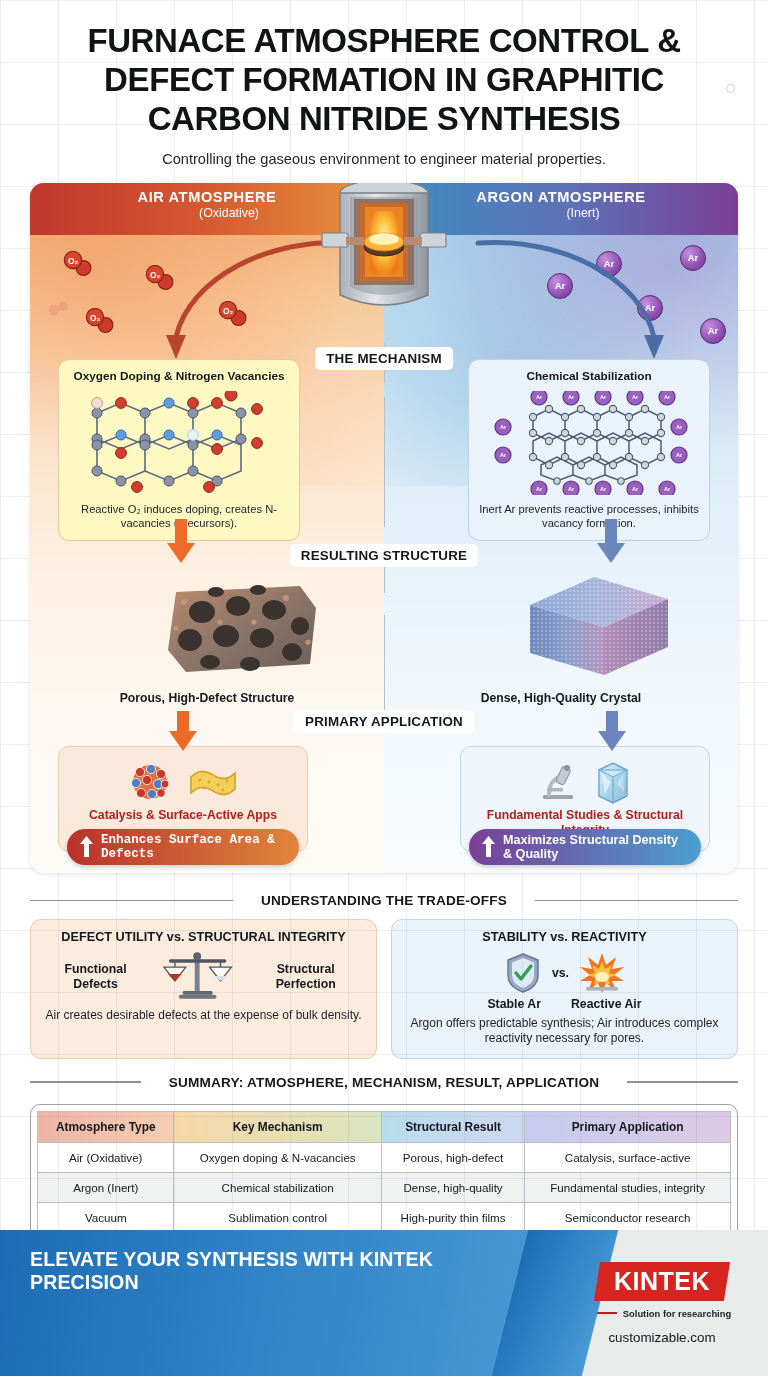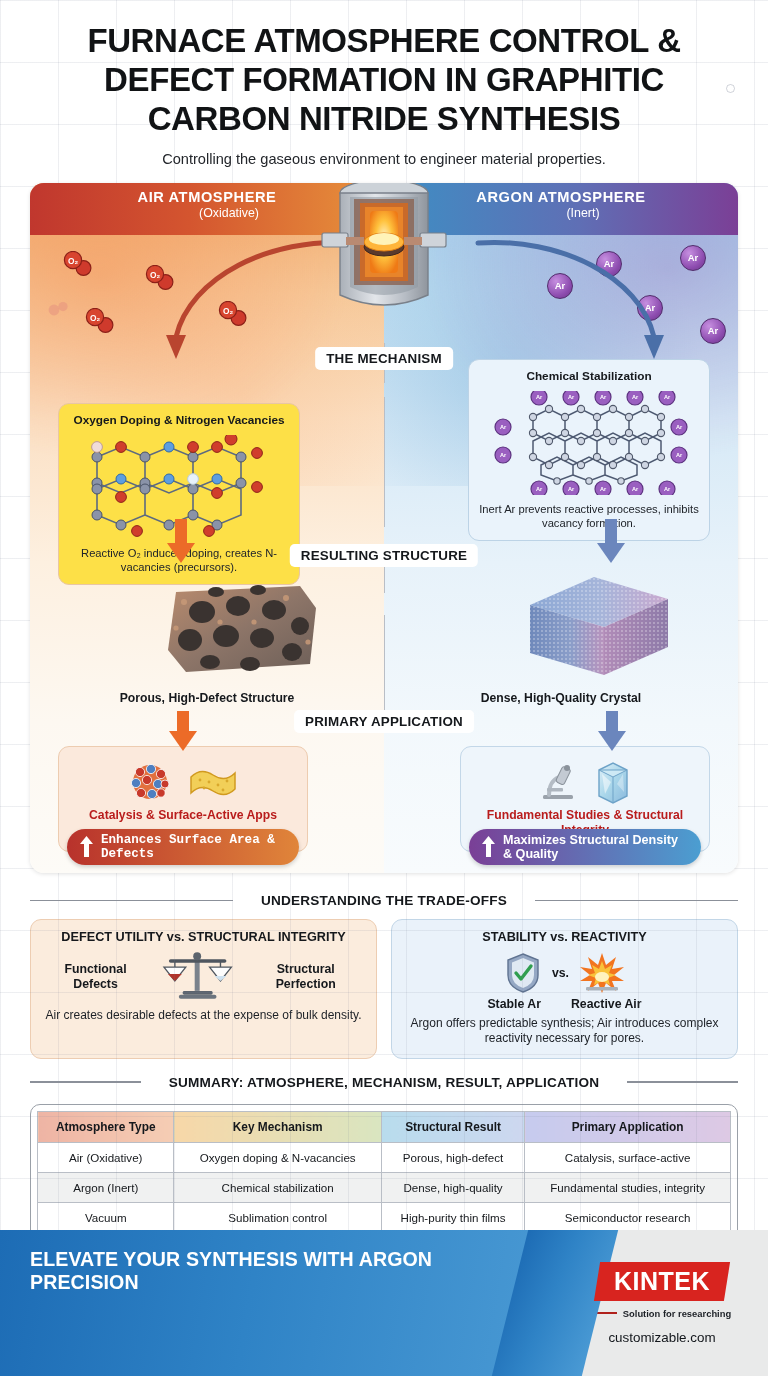--- a/index.html
+++ b/index.html
@@ -76,21 +76,21 @@
 
   
   .stage-label {
     position:absolute; left:50%; transform:translateX(-50%); z-index:8;
     background:#fff; padding:4px 11px; border-radius:5px;
     font-size:13.4px; font-weight:bold; color:#15181c; letter-spacing:.2px; white-space:nowrap;
   }
 
   
   .mcard { position:absolute; width:242px; border-radius:11px; padding:9px 10px 10px; z-index:5; }
-  .mcard.left { left:28px; top:176px; background:#fde047; border:1.4px solid #e9c6a4;margin-top:44px; }
+  .mcard.left { left:28px; top:176px; background:#fef9c3; border:1.4px solid #e9c6a4; }
   .mcard.right { right:28px; top:176px; background:#eaf3fb; border:1.4px solid #bcd3e6; }
   .mcard h4 { font-size:11.8px; font-weight:bold; text-align:center; color:#15181c; }
   .mcard p { font-size:11.2px; text-align:center; color:#20242a; line-height:1.28; margin-top:5px; }
   .lattice { height:108px; margin:6px 0 2px; display:flex; align-items:center; justify-content:center; }
 
   
   .varrow { position:absolute; z-index:7; }
 
   
   .struct { position:absolute; z-index:5; }
@@ -650,21 +650,21 @@
         <td>Sublimation control</td>
         <td>High-purity thin films</td>
         <td>Semiconductor research</td>
       </tr>
     </tbody>
   </table>
 </div>
 
 <footer>
   <div class="f-left">
-    <div class="f-h">ELEVATE YOUR SYNTHESIS WITH ARGON PRECISION</div>
+    <div class="f-h">ELEVATE YOUR SYNTHESIS WITH KINTEK PRECISION</div>
 
   </div>
   <div class="f-right">
     <div class="logo-box">
       <span>KINTEK</span>
     </div>
     <div class="logo-sub">
       <div class="dash"></div>
       <div class="txt">Solution for researching</div>
     </div>

